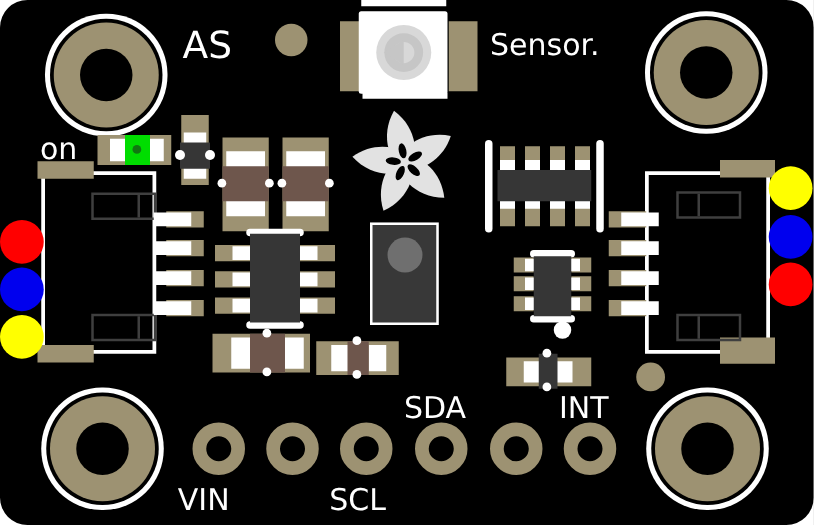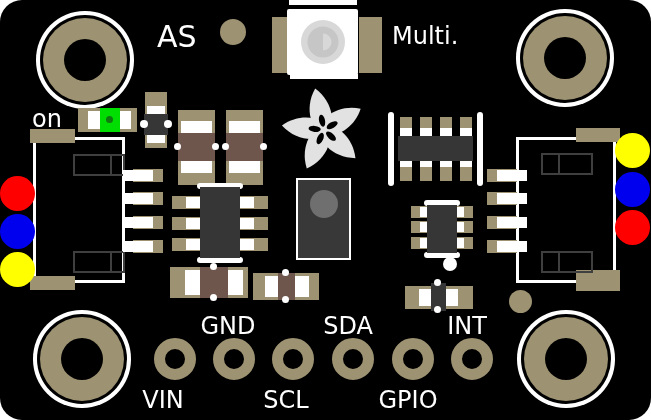--- a/index.html
+++ b/index.html
@@ -57,22 +57,22 @@
   <div class="abs white" style="left:289px;top:0;width:68px;height:5px"></div>
   <div class="abs white" style="left:290px;top:74px;width:68px;height:5px"></div>
   <div class="abs white" style="left:287px;top:9px;width:71px;height:66px;border-radius:2px"></div>
   <div class="abs circle" style="left:301px;top:20px;width:44px;height:44px;background:var(--lens,#d8d8d8)">
     <svg width="44" height="44" viewBox="0 0 44 44">
       <circle cx="22" cy="22" r="12" fill="none" stroke="#c6c6c6" stroke-width="7"></circle>
       <path d="M6 22 L22 12 L22 32 Z" fill="#c6c6c6"></path>
     </svg>
   </div>
 
-  <div class="abs txt title" style="left:157px;top:18px"><div>AS</div></div>
-  <div class="abs txt subtitle" style="left:392px;top:22px"><div>Multi.</div></div>
+  <div class="abs txt title" style="left:146px;top:18px"><div>AS</div></div>
+  <div class="abs txt subtitle" style="left:392px;top:22px"><div>Sensor.</div></div>
   <div class="abs txt onlabel" style="left:32px;top:105px">on</div>
 
   <div class="abs copper" style="left:78px;top:108px;width:59px;height:24px"></div>
   <div class="abs white" style="left:88px;top:111px;width:13px;height:18px"></div>
   <div class="abs white" style="left:119px;top:111px;width:12px;height:18px"></div>
   <div class="abs green" style="left:100px;top:108px;width:20px;height:24px"></div>
   <div class="abs circle" style="left:106px;top:116px;width:7px;height:7px;background:var(--led-green-dot,#117711)"></div>
 
   <div class="abs copper" style="left:145px;top:92px;width:22px;height:56px"></div>
   <div class="abs white" style="left:147px;top:106px;width:18px;height:10px"></div>
@@ -237,19 +237,17 @@
   <div class="abs circle wire-blue" style="left:615px;top:172px;width:35px;height:35px"></div>
   <div class="abs circle wire-red" style="left:615px;top:210px;width:35px;height:35px"></div>
 
   <div class="abs pth" style="left:154px;top:338px"></div>
   <div class="abs pth" style="left:213px;top:338px"></div>
   <div class="abs pth" style="left:272px;top:338px"></div>
   <div class="abs pth" style="left:332px;top:338px"></div>
   <div class="abs pth" style="left:392px;top:338px"></div>
   <div class="abs pth" style="left:451px;top:338px"></div>
 
-  <div class="abs txt pinlabel" style="left:228px;top:314px">GND</div>
   <div class="abs txt pinlabel" style="left:348px;top:314px">SDA</div>
   <div class="abs txt pinlabel" style="left:467px;top:314px">INT</div>
   <div class="abs txt pinlabel" style="left:163px;top:388px">VIN</div>
   <div class="abs txt pinlabel" style="left:286px;top:388px">SCL</div>
-  <div class="abs txt pinlabel" style="left:408px;top:388px">GPIO</div>
 </div>
 
 </body></html>

